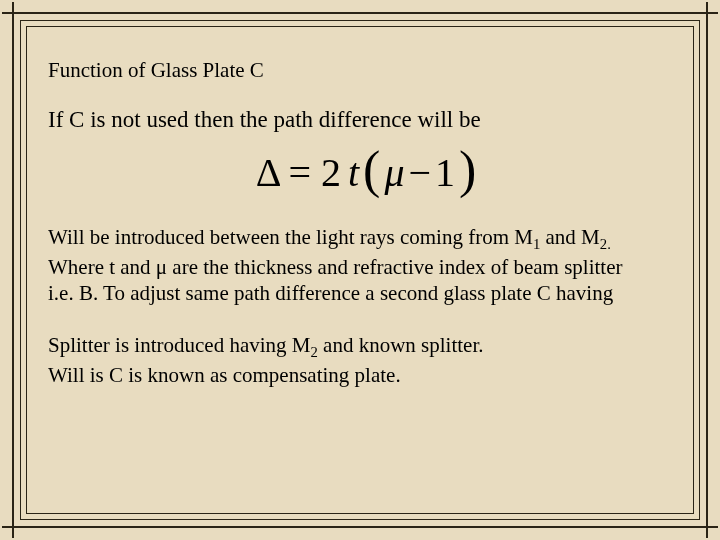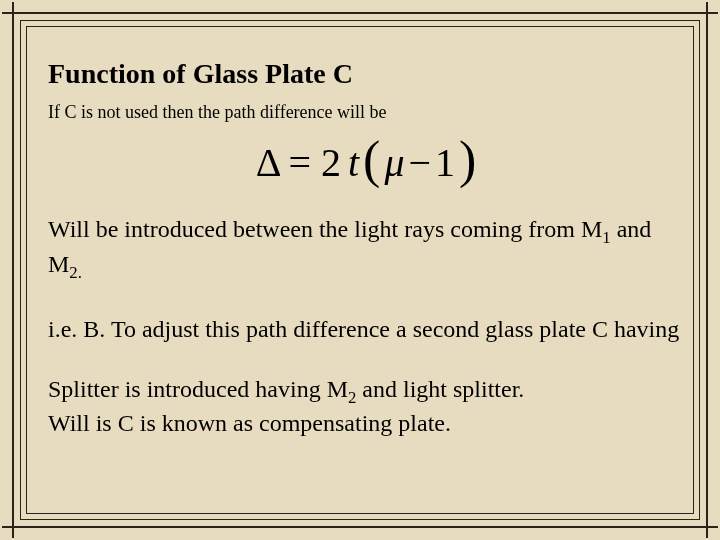--- a/index.html
+++ b/index.html
@@ -55,26 +55,26 @@
 
   .content {
     position: absolute;
     top: 58px;
     left: 48px;
     right: 36px;
     bottom: 40px;
     color: #000;
   }
   .title {
-    font-weight: bold;
-    font-size: 28px;
-    margin-bottom: 12px;
+    font-weight: normal;
+    font-size: 21px;
+    margin-bottom: 24px;
   }
   .intro {
-    font-size: 18px;
+    font-size: 23px;
     margin-bottom: 12px;
   }
   .equation-wrap {
     text-align: center;
     margin: 16px 0 28px 0;
   }
   .equation {
     font-family: "Times New Roman", serif;
     font-style: italic;
     font-size: 40px;
@@ -87,21 +87,21 @@
   .eq-paren {
     font-style: normal;
     font-size: 52px;
     line-height: 0;
     position: relative;
     top: -3px;
   }
   .eq-mu { font-style: italic; }
   .eq-minus, .eq-one { font-style: normal; }
   .body-text {
-    font-size: 24px;
+    font-size: 21px;
     line-height: 1.25;
     margin-top: 12px;
   }
   .body-text sub {
     font-size: 0.7em;
     vertical-align: sub;
   }
   .bold { font-weight: normal; }
 </style>
 </head>
@@ -128,19 +128,19 @@
       <span class="eq-paren">(</span>
       <span class="eq-mu">μ</span>
       <span class="eq-minus">−</span>
       <span class="eq-one">1</span>
       <span class="eq-paren">)</span>
     </span>
   </div>
 
   <div class="body-text">
     <span>Will be introduced between the light rays coming from M</span><sub>1</sub><span> and M</span><sub>2.</sub><br>
+    <span>Where t and μ are the thickness and refractive index of beam splitter</span><br>
+    <span> i.e. B. To adjust same path difference a second glass plate C having</span><br>
     <br>
-    <span> i.e. B. To adjust this path difference a second glass plate C having</span><br>
-    <br>
-    <span>Splitter is introduced having M</span><sub>2</sub><span> and light splitter.</span><br>
+    <span>Splitter is introduced having M</span><sub>2</sub><span> and known splitter.</span><br>
     <span>Will is C is known as </span><span class="bold">compensating plate</span><span>.</span>
   </div>
 </div>
 
 </body></html>

